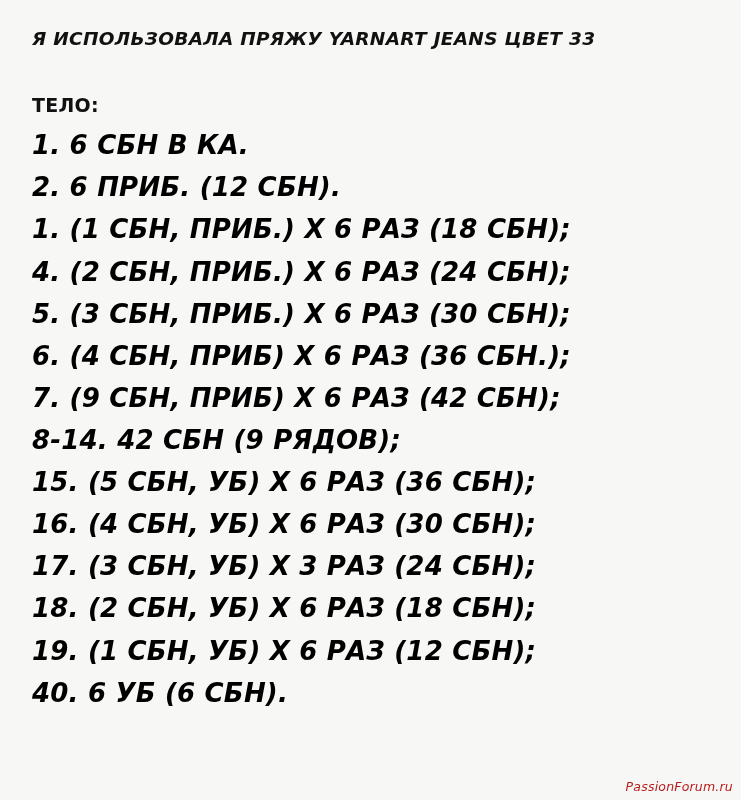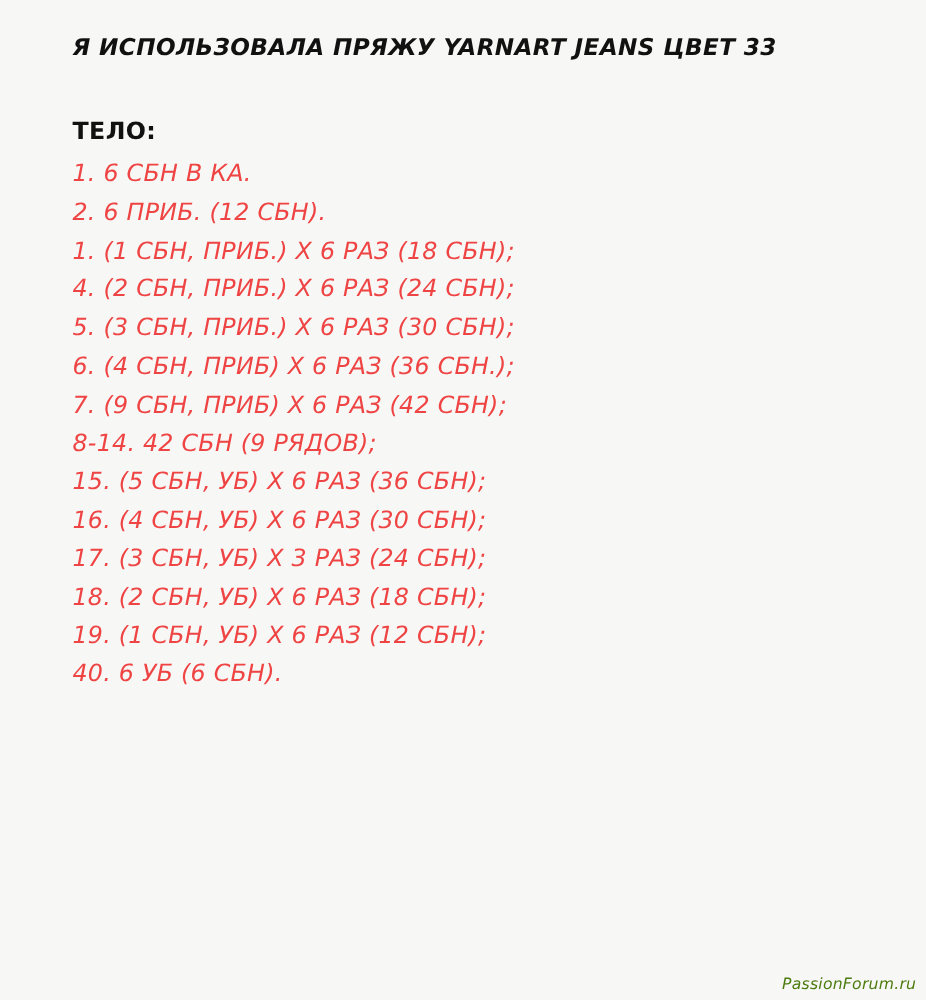--- a/index.html
+++ b/index.html
@@ -18,21 +18,20 @@
     width: 741px;
     height: 800px;
     background: #f7f7f5;
     box-sizing: border-box;
   }
   .content {
     position: absolute;
     left: 32px;
     top: 28px;
     right: 20px;
-    margin-left: 26px;
   }
   .doc-title {
     font-size: 18.5px;
     font-weight: bold;
     font-style: italic;
     color: #111111;
     letter-spacing: 0.3px;
     line-height: 1.2;
     margin: 0 0 44px 0;
     white-space: nowrap;
@@ -43,35 +42,35 @@
     color: #111111;
     letter-spacing: 0.3px;
     margin: 0 0 8px 0;
   }
   .rows {
     margin: 0;
     padding: 0;
     list-style: none;
   }
   .row-item {
-    font-size: 19px;
-    font-weight: normal;
+    font-size: 26px;
+    font-weight: bold;
     font-style: italic;
-    color: #ef4444;
+    color: #000000;
     letter-spacing: 0.2px;
     line-height: 1.62;
     white-space: nowrap;
   }
   .watermark {
     position: absolute;
     right: 8px;
     bottom: 6px;
     font-size: 12.5px;
     font-style: italic;
-    color: #4d7c0f;
+    color: #b91c1c;
     letter-spacing: 0.2px;
     user-select: none;
   }
 </style>
 </head>
 <body>
 
 <div class="page">
   <div class="content">
     <div class="doc-title">Я ИСПОЛЬЗОВАЛА ПРЯЖУ YARNART JEANS ЦВЕТ 33</div>

